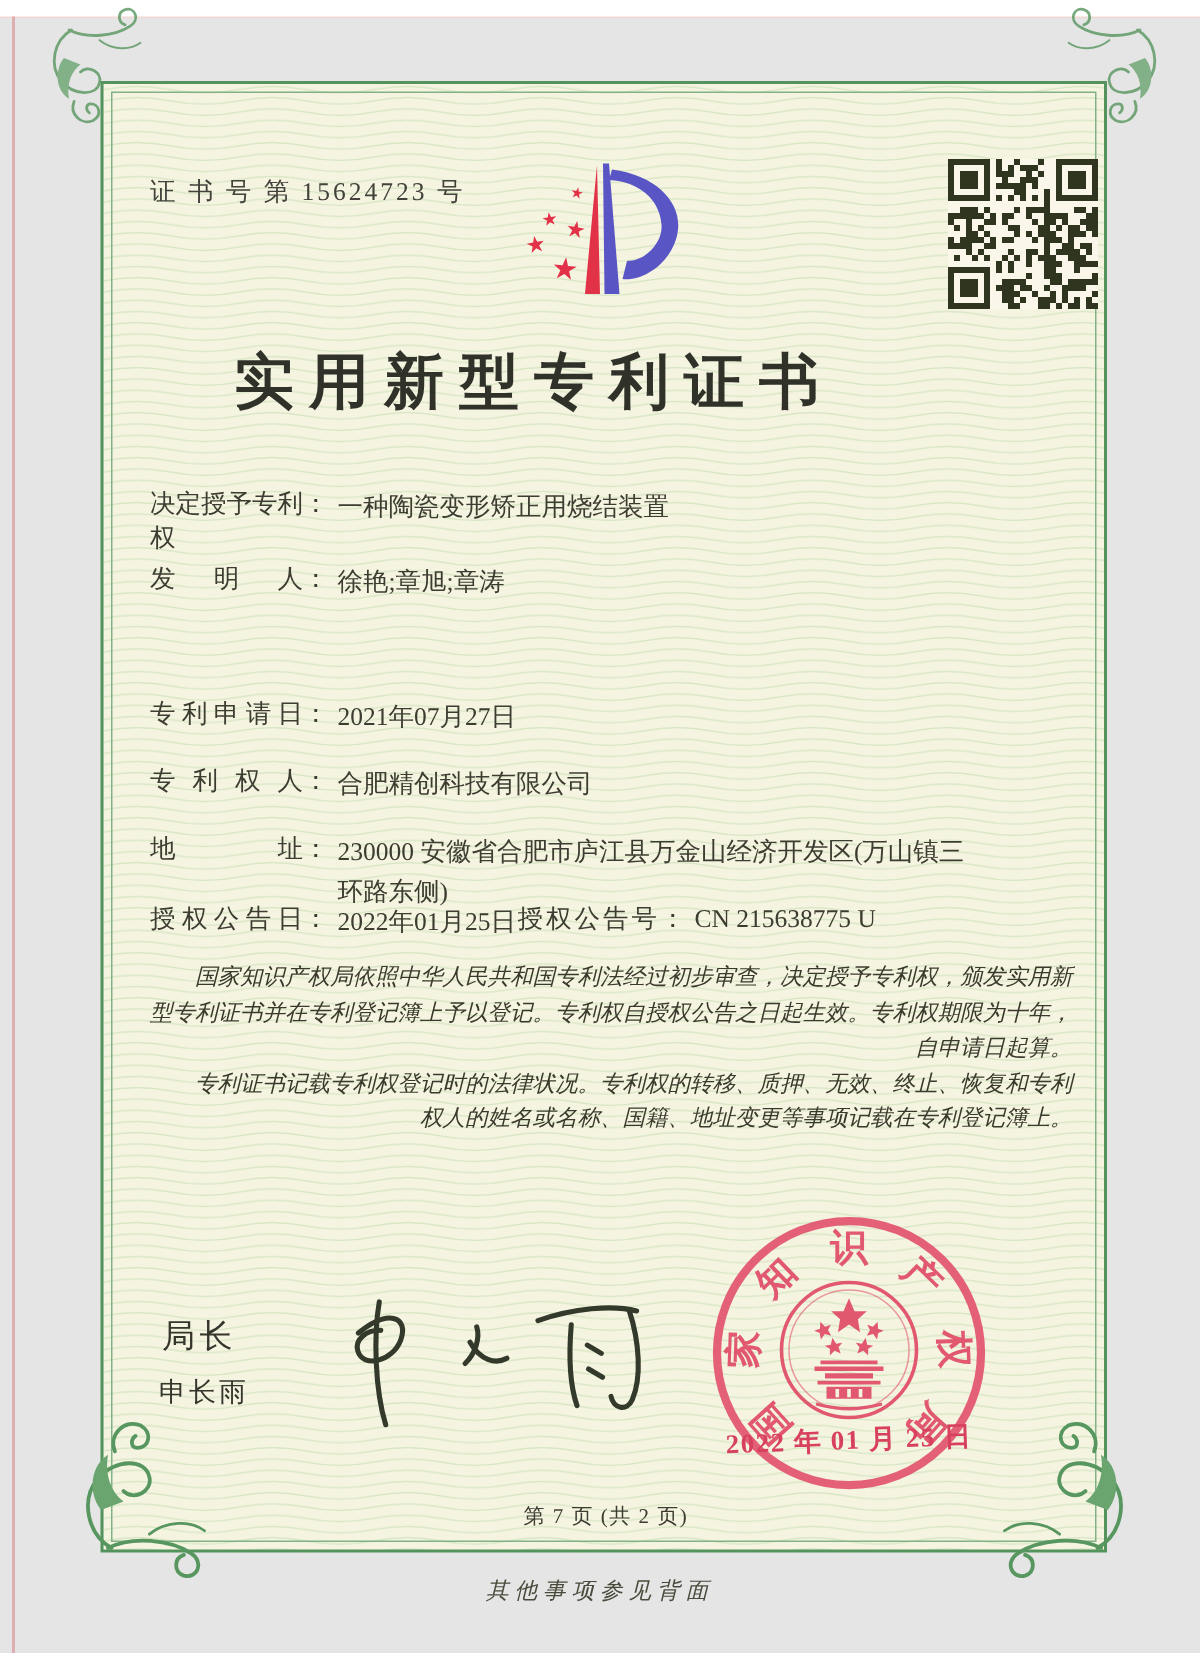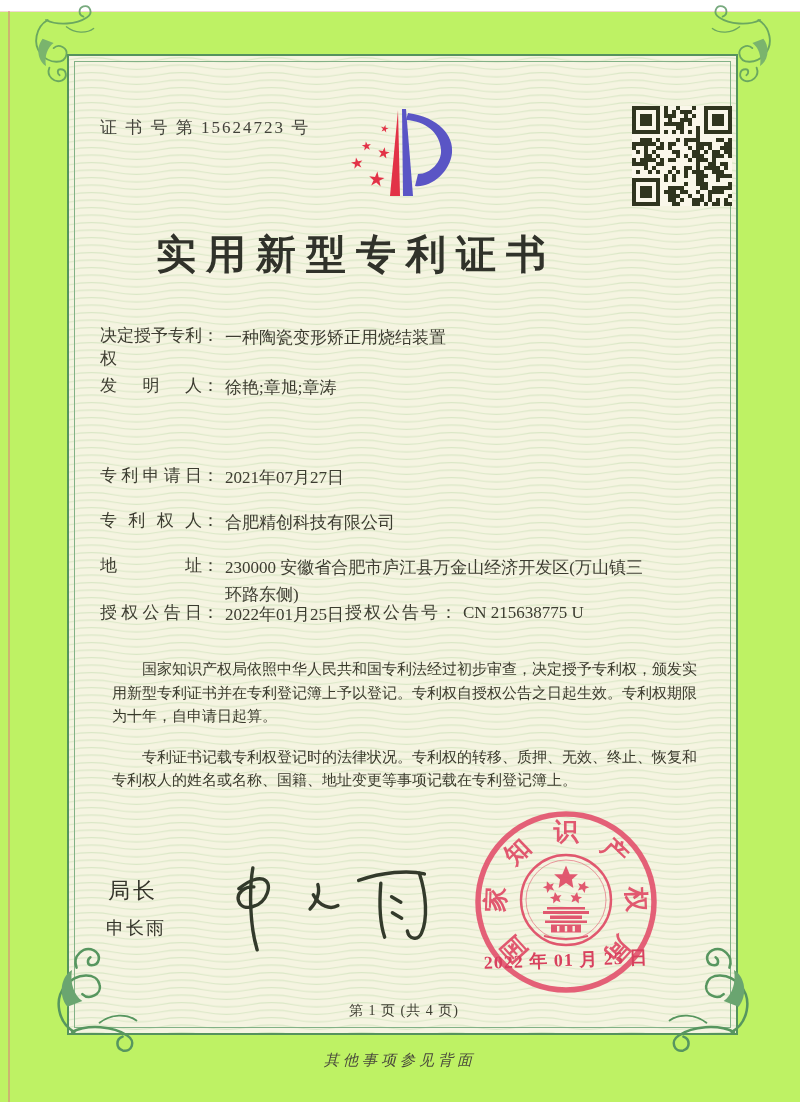--- a/index.html
+++ b/index.html
@@ -1,16 +1,16 @@
 <!DOCTYPE html>
 <html><head>
 <meta charset="utf-8">
 <style>
   html,body{margin:0;padding:0;background:#ffffff;}
-  .page{position:relative;width:800px;height:1102px;background:#bef264;overflow:hidden;
+  .page{position:relative;width:800px;height:1102px;background:#e5e5e5;overflow:hidden;
         font-family:"Liberation Serif","DejaVu Serif",serif;color:#3a3a2e;}
   
   .scan-top{position:absolute;left:0;top:0;width:800px;height:11px;background:#ffffff;border-bottom:1px solid #f2d8d2;}
   .scan-left{position:absolute;left:8px;top:11px;width:2px;height:1091px;background:#d9777d;opacity:.5;}
   
   .inner-bg{position:absolute;left:69px;top:56px;width:668px;height:979px;z-index:1;}
   
   .frame-outer{position:absolute;left:67px;top:54px;width:671px;height:981px;border:2.5px solid #55935d;z-index:2;box-sizing:border-box;}
   .frame-inner{position:absolute;left:74px;top:61px;width:657px;height:967px;border:1px solid #82b186;z-index:2;box-sizing:border-box;}
   .flourishes{position:absolute;left:0;top:0;width:800px;height:1102px;z-index:3;pointer-events:none;}
@@ -21,21 +21,21 @@
   .qr{position:absolute;left:632px;top:106px;}
   .title{position:absolute;left:70px;top:227px;width:572px;text-align:center;font-size:40px;
          font-weight:600;letter-spacing:10px;color:#30322a;}
   .frow{position:absolute;left:100px;font-size:17px;color:#3c3c30;}
   .flabel{display:inline-block;width:102px;text-align:justify;text-align-last:justify;vertical-align:top;}
   .fcolon{display:inline-block;vertical-align:top;margin-right:6px;}
   .fvalue{display:inline-block;vertical-align:top;white-space:pre-line;max-width:470px;line-height:27px;}
   .grant-right{position:absolute;left:245px;top:0;white-space:nowrap;}
   .grant-right .glabel{letter-spacing:2px;}
   .paras{position:absolute;left:95px;top:641px;width:620px;}
-  .paras p{margin:17px;font-size:15px;line-height:23.5px;text-indent:2em;color:#3a3a2c;}
+  .paras p{margin:0;font-size:15px;line-height:23.5px;text-indent:2em;font-style:italic;color:#3a3a2c;text-align:right;}
   .sig-role{position:absolute;left:108px;top:876px;font-size:22px;letter-spacing:3px;color:#35352b;}
   .sig-name{position:absolute;left:106px;top:916px;font-size:18px;letter-spacing:2px;color:#35352b;}
   .sig{position:absolute;left:222px;top:850px;}
   .seal{position:absolute;left:470px;top:806px;opacity:.9;mix-blend-mode:multiply;z-index:5;}
   .seal-date{position:absolute;left:476px;top:948px;width:180px;text-align:center;font-size:18px;font-weight:600;
              color:#d8415e;letter-spacing:1px;transform:rotate(-2deg);z-index:6;}
   .page-info{position:absolute;left:70px;top:1002px;width:668px;text-align:center;font-size:14px;letter-spacing:1px;color:#3c3c30;}
   .back-note{position:absolute;left:0;top:1051px;width:800px;text-align:center;font-size:15px;font-style:italic;
              letter-spacing:4px;color:#4a4a3c;}
   .seal-char{font-size:25px;font-weight:bold;fill:#df4763;}
@@ -393,16 +393,16 @@
           <rect x="-15" y="24.5" width="30" height="8"></rect>
           <rect x="-9" y="26" width="2.4" height="5.5" fill="#f5f4e1"></rect>
           <rect x="-1.2" y="26" width="2.4" height="5.5" fill="#f5f4e1"></rect>
           <rect x="6.5" y="26" width="2.4" height="5.5" fill="#f5f4e1"></rect>
         </g>
         <path d="M-22,36 Q0,42 22,36" fill="none" stroke="#df4763" stroke-width="2"></path>
       </g>
     </svg>
     <div class="seal-date">2022 年 01 月 25 日</div>
 
-    <div class="page-info">第 1 页 (共 4 页)</div>
+    <div class="page-info">第 7 页 (共 2 页)</div>
     <div class="back-note">其他事项参见背面</div>
   </div>
 </div>
 
 </body></html>

